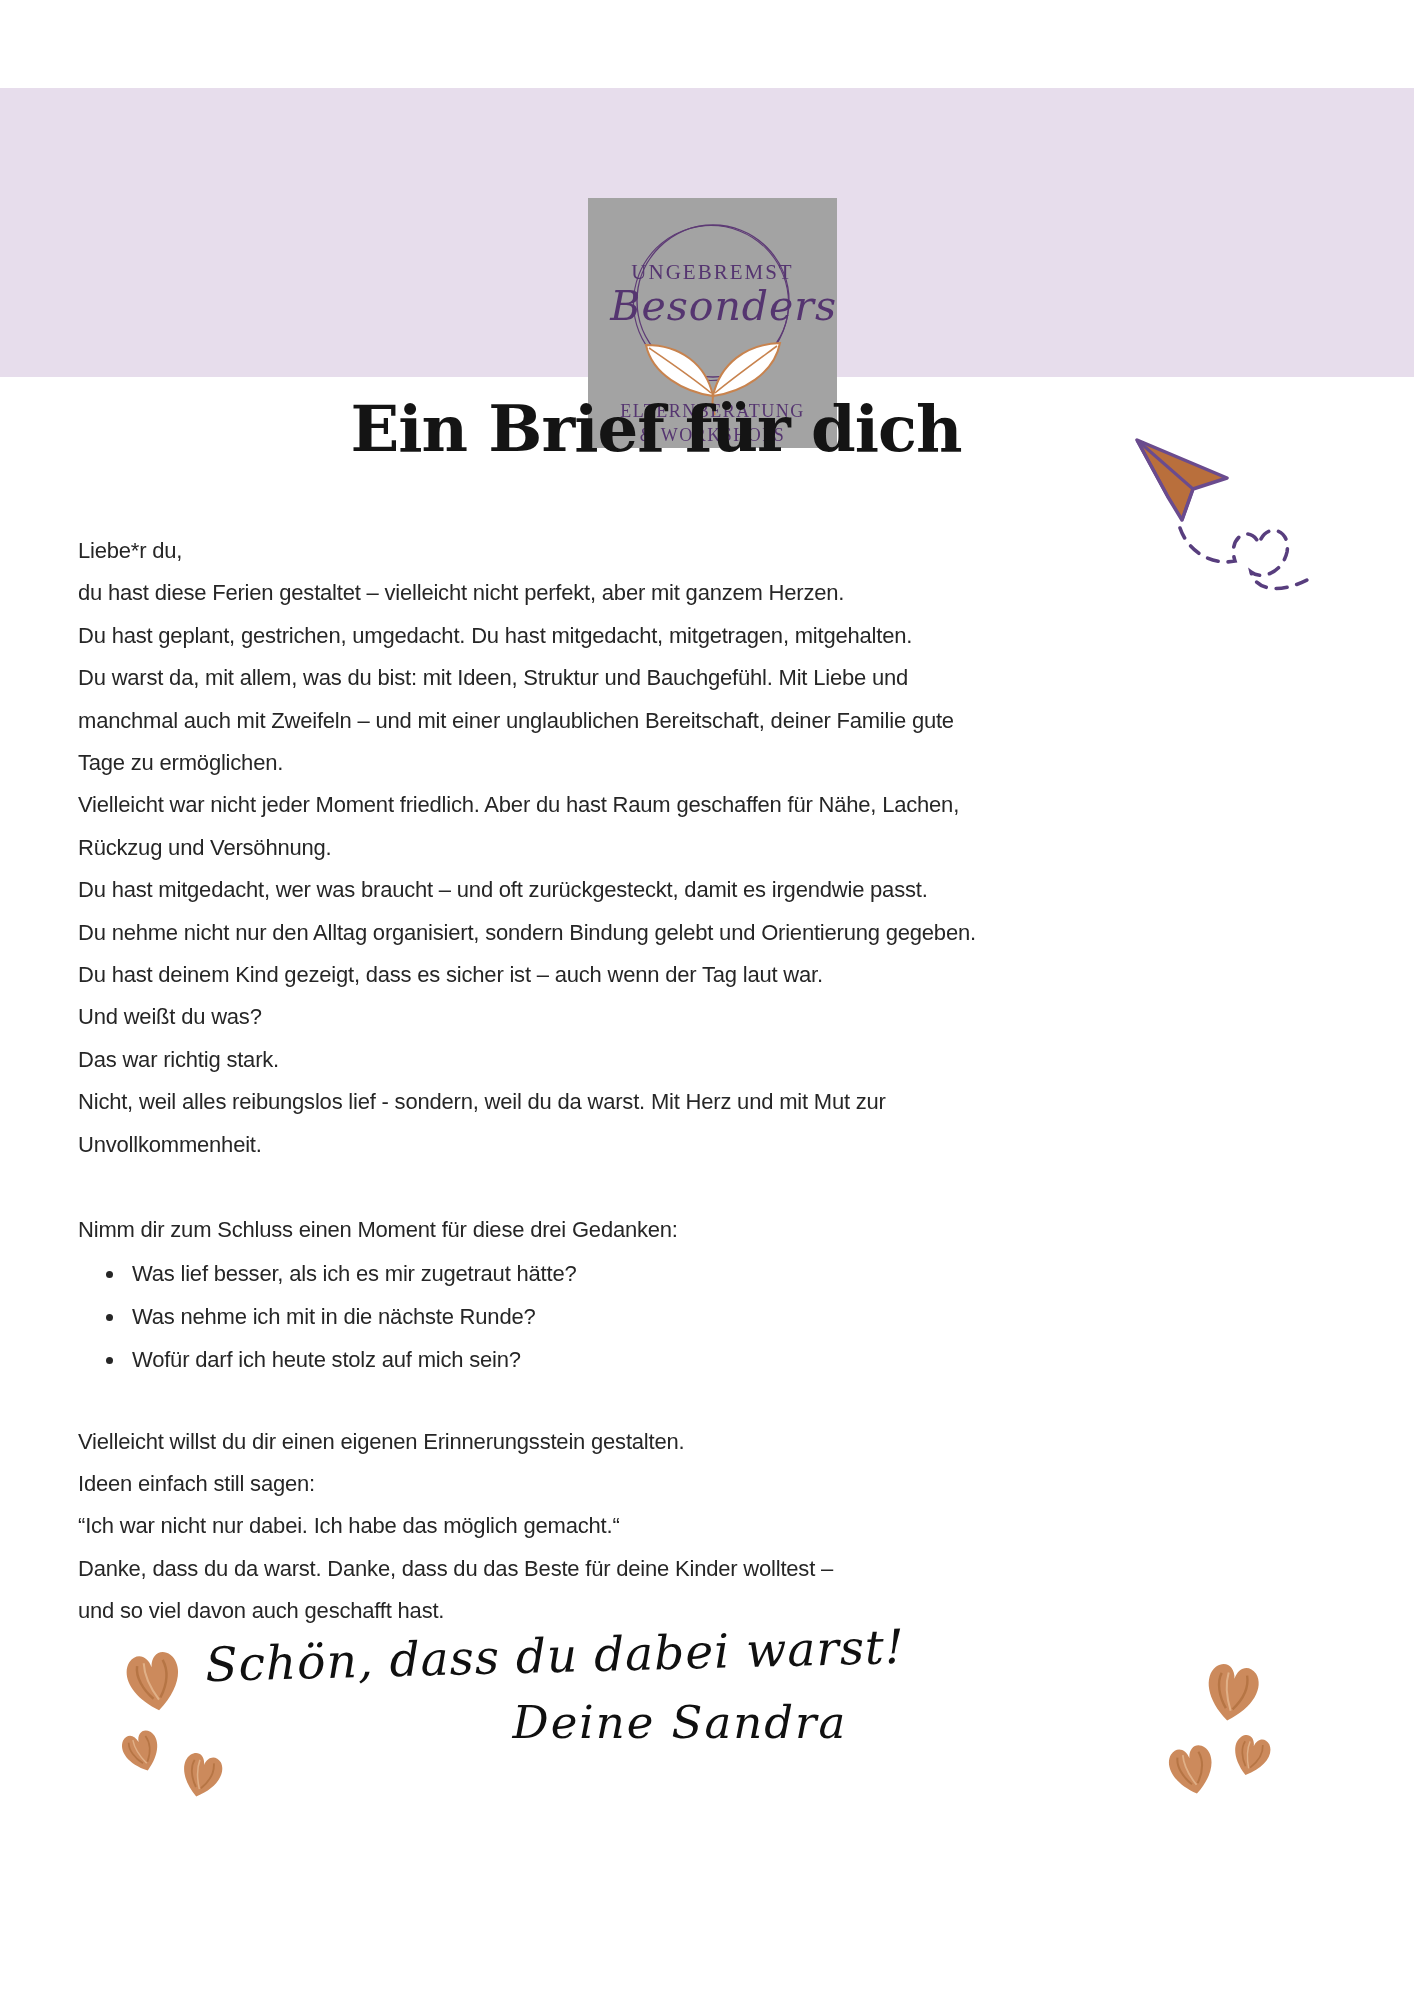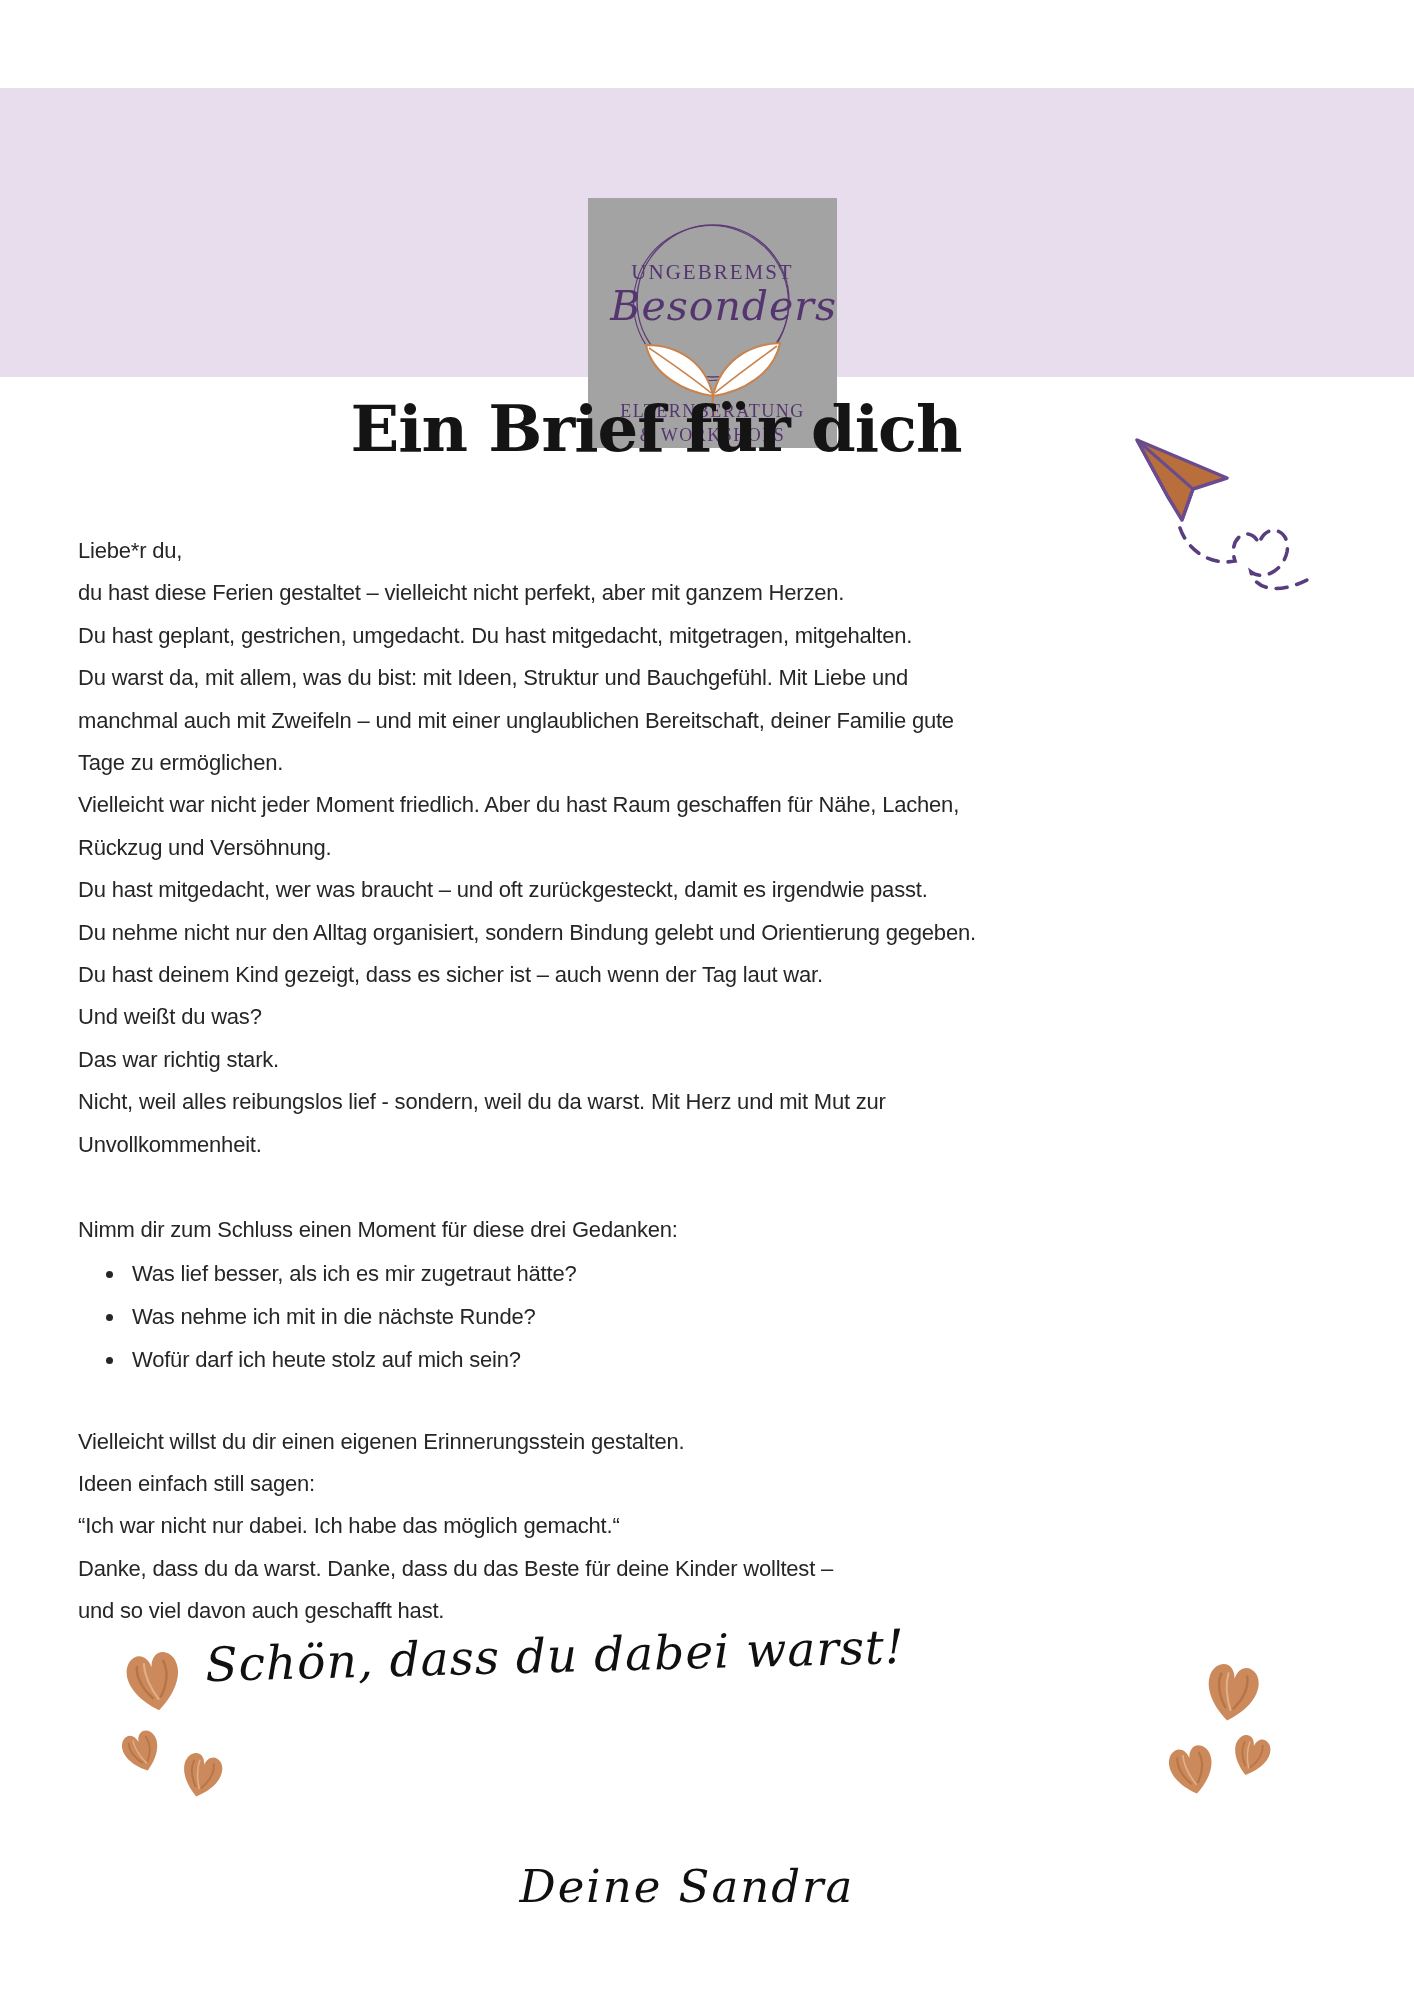--- a/index.html
+++ b/index.html
@@ -38,23 +38,23 @@
   .gap2{height:40px;}
   .letter-body ul{margin:0;padding:0 0 0 48px;}
   .letter-body li{line-height:43px;padding-left:6px;}
   .script-message{
     position:absolute;left:0;top:1628px;width:1110px;text-align:center;
     font-family:"DejaVu Serif",serif;font-style:italic;
     font-size:47px;letter-spacing:1px;color:#101010;
     transform:rotate(-1.5deg);
   }
   .signature{
-    position:absolute;left:0;top:1860px;width:1360px;text-align:center;
+    position:absolute;left:0;top:1696px;width:1360px;text-align:center;
     font-family:"DejaVu Serif",serif;font-style:italic;
-    font-size:45px;letter-spacing:2px;color:#101010;margin-left:7px;
+    font-size:45px;letter-spacing:2px;color:#101010;
   }
   .hearts{position:absolute;}
   .hearts-left{left:92px;top:1648px;}
   .hearts-right{left:1146px;top:1648px;}
 </style>
 </head>
 <body>
 
 <div class="banner">
   <div class="logo-card">

